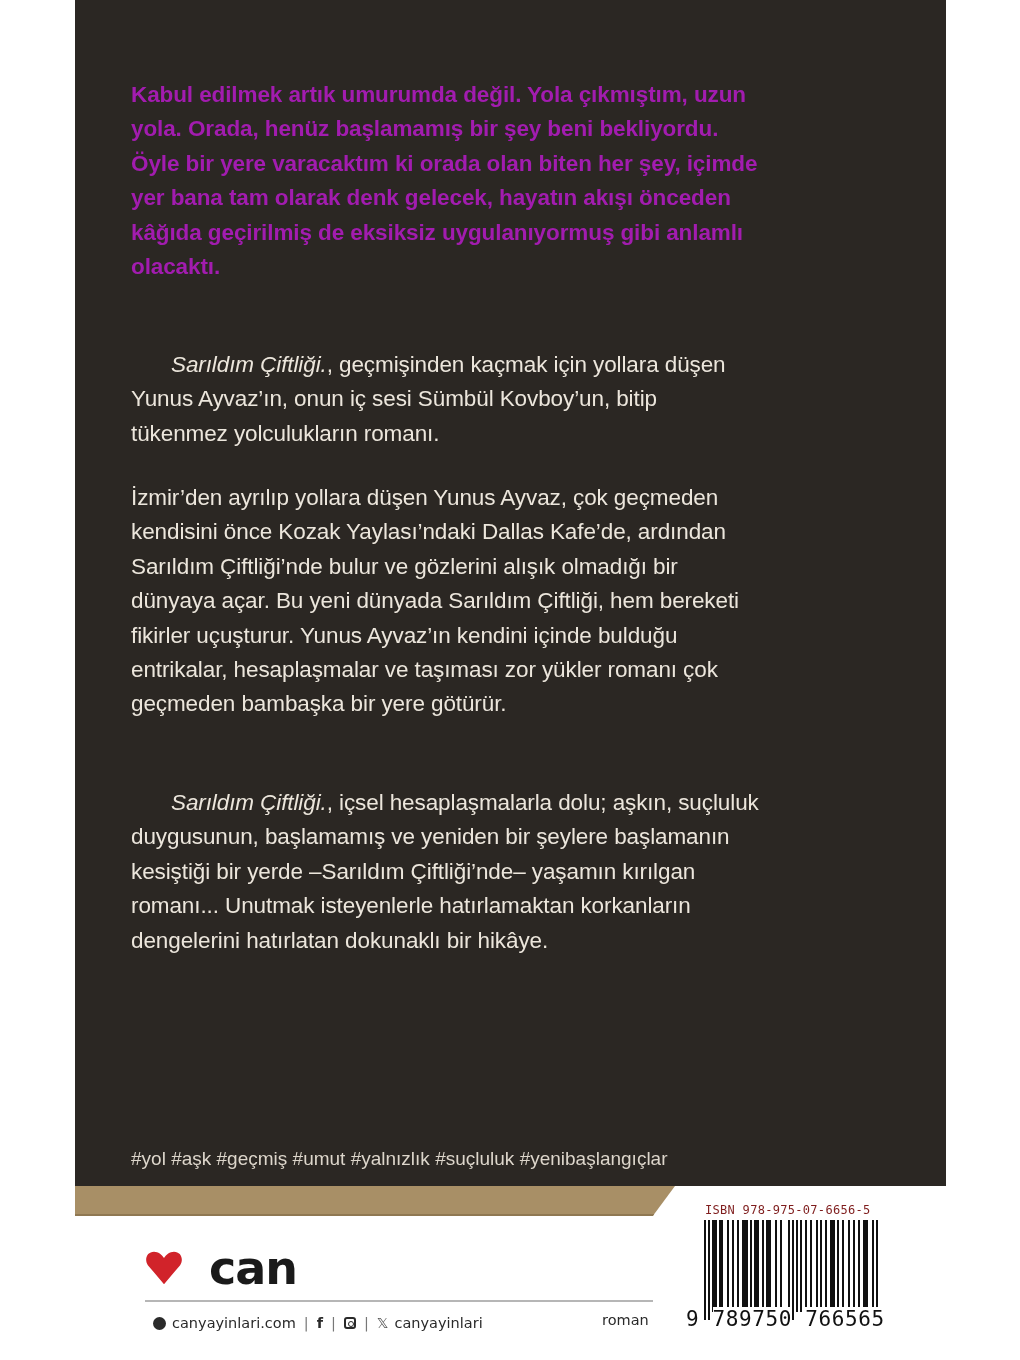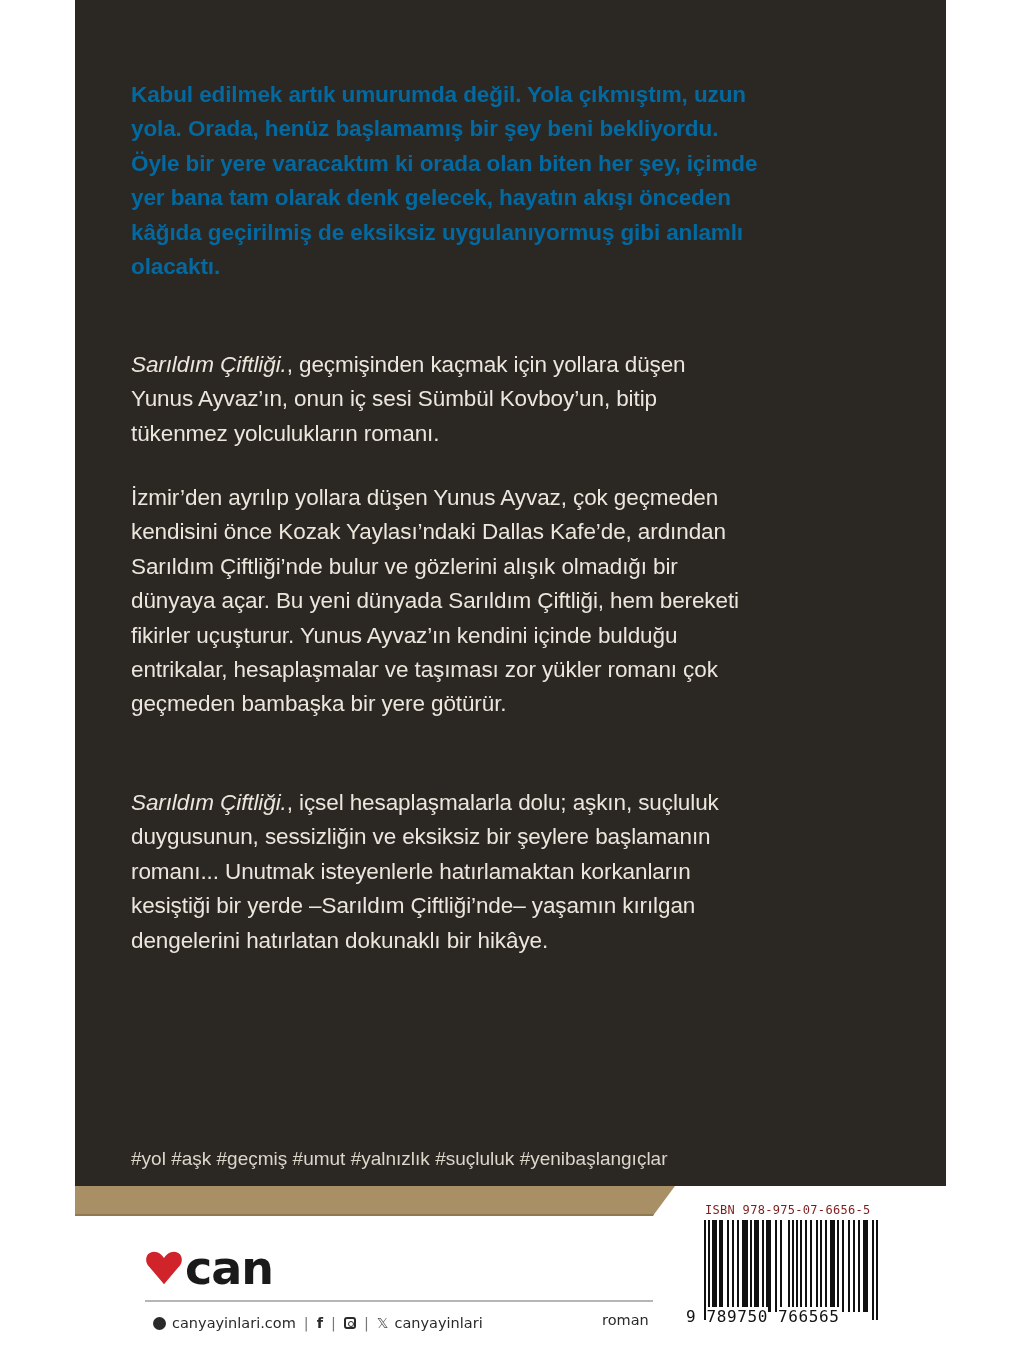--- a/index.html
+++ b/index.html
@@ -1,42 +1,42 @@
 <!DOCTYPE html>
 <html><head>
   <meta charset="utf-8">
   <style>
     html, body { margin:0; padding:0; }
     body { width:1020px; height:1360px; background:#ffffff; position:relative; overflow:hidden; font-family:"Liberation Sans", sans-serif; }
     .panel { position:absolute; left:75px; top:0; width:871px; height:1186px; background:#2b2723; }
     .text-block { position:absolute; left:131px; width:720px; font-size:22.5px; line-height:34.4px; letter-spacing:-0.1px; }
-    .quote { top:78px; color:#0369a1; font-weight:bold; }
+    .quote { top:78px; color:#a21caf; font-weight:bold; }
     .body-p { color:#ece6dc; }
     .p1 { top:348px; }
     .p2 { top:481px; }
     .p3 { top:786px; }
     .line { display:block; white-space:nowrap; }
-    .it { font-style:italic; }
+    .it { font-style:italic;margin-left:40px; }
     .tags { position:absolute; left:131px; top:1120px; color:#ddd6cb; font-size:19px; white-space:nowrap;margin-top:28px; }
     .gold-band { position:absolute; left:75px; top:1186px; width:600px; height:28px; background:#a88f66; clip-path:polygon(0 0, 100% 0, 96.3% 100%, 0 100%); border-bottom:2px solid #8f7852; }
-    .logo { position:absolute; left:145px; top:1248px; height:40px; display:flex; align-items:center; }
+    .logo { position:absolute; left:145px; top:1248px; height:40px; display:flex; align-items:center;gap:24px; }
     .heart { width:38px; height:38px; }
     .logo-word { font-family:"DejaVu Sans", sans-serif; font-weight:bold; font-size:46px; color:#1a1a1a; margin-left:2px; line-height:40px; letter-spacing:-1px; }
     .divider { position:absolute; left:145px; top:1300px; width:508px; height:2px; background:#b6b6b6; }
     .footer { position:absolute; left:153px; top:1312px; height:22px; display:flex; align-items:center; font-family:"DejaVu Sans", sans-serif; font-size:14.5px; color:#2a2a2a; white-space:nowrap; }
     .footer .sep { margin:0 8px; color:#777; }
     .globe { width:13px; height:13px; border-radius:50%; background:#2a2a2a; margin-right:6px; display:inline-block; position:relative; }
     .fb { font-weight:bold; }
     .ig { width:12px; height:12px; border:2px solid #2a2a2a; border-radius:3px; box-sizing:border-box; display:inline-block; position:relative; }
     .ig::after { content:""; position:absolute; left:2px; top:2px; width:4px; height:4px; border:1px solid #2a2a2a; border-radius:50%; }
     .x-icon { margin-right:6px; color:#555; }
     .genre { position:absolute; left:602px; top:1312px; font-family:"DejaVu Sans", sans-serif; font-size:14.5px; color:#2a2a2a; }
     .isbn-label { position:absolute; left:705px; top:1203px; font-family:"DejaVu Sans Mono", monospace; font-size:12px; color:#7f1d1d; letter-spacing:0.3px; }
     .barcode { position:absolute; left:704px; top:1220px; width:174px; height:100px; }
-    .bar-digits { position:absolute; left:686px; top:1307px; font-family:"DejaVu Sans Mono", monospace; font-size:16px; color:#111; letter-spacing:0.6px; background:transparent; }
+    .bar-digits { position:absolute; left:686px; top:1307px; font-family:"DejaVu Sans Mono", monospace; font-size:21px; color:#111; letter-spacing:0.6px; background:transparent; }
     .bar-digits span { background:#fff; }
   </style>
 </head>
 <body>
 
 <div class="panel">
 </div>
 
 <div class="text-block quote">
   <span class="line">Kabul edilmek artık umurumda değil. Yola çıkmıştım, uzun</span>
@@ -58,23 +58,23 @@
   <span class="line">kendisini önce Kozak Yaylası’ndaki Dallas Kafe’de, ardından</span>
   <span class="line">Sarıldım Çiftliği’nde bulur ve gözlerini alışık olmadığı bir</span>
   <span class="line">dünyaya açar. Bu yeni dünyada Sarıldım Çiftliği, hem bereketi</span>
   <span class="line">fikirler uçuşturur. Yunus Ayvaz’ın kendini içinde bulduğu</span>
   <span class="line">entrikalar, hesaplaşmalar ve taşıması zor yükler romanı çok</span>
   <span class="line">geçmeden bambaşka bir yere götürür.</span>
 </div>
 
 <div class="text-block body-p p3">
   <span class="line"><span class="it">Sarıldım Çiftliği.</span><span>, içsel hesaplaşmalarla dolu; aşkın, suçluluk</span></span>
-  <span class="line">duygusunun, sessizliğin ve eksiksiz bir şeylere başlamanın</span>
+  <span class="line">duygusunun, başlamamış ve yeniden bir şeylere başlamanın</span>
+  <span class="line">kesiştiği bir yerde –Sarıldım Çiftliği’nde– yaşamın kırılgan</span>
   <span class="line">romanı... Unutmak isteyenlerle hatırlamaktan korkanların</span>
-  <span class="line">kesiştiği bir yerde –Sarıldım Çiftliği’nde– yaşamın kırılgan</span>
   <span class="line">dengelerini hatırlatan dokunaklı bir hikâye.</span>
 </div>
 
 <div class="tags">#yol #aşk #geçmiş #umut #yalnızlık #suçluluk #yenibaşlangıçlar</div>
 
 <div class="gold-band"></div>
 
 <div class="logo">
   <svg class="heart" viewBox="0 0 40 40">
     <path d="M20 37 L3 17 C-1 11 2 3 9.5 3 C14 3 17.5 6 20 9.5 C22.5 6 26 3 30.5 3 C38 3 41 11 37 17 Z" fill="#d1232a"></path>

